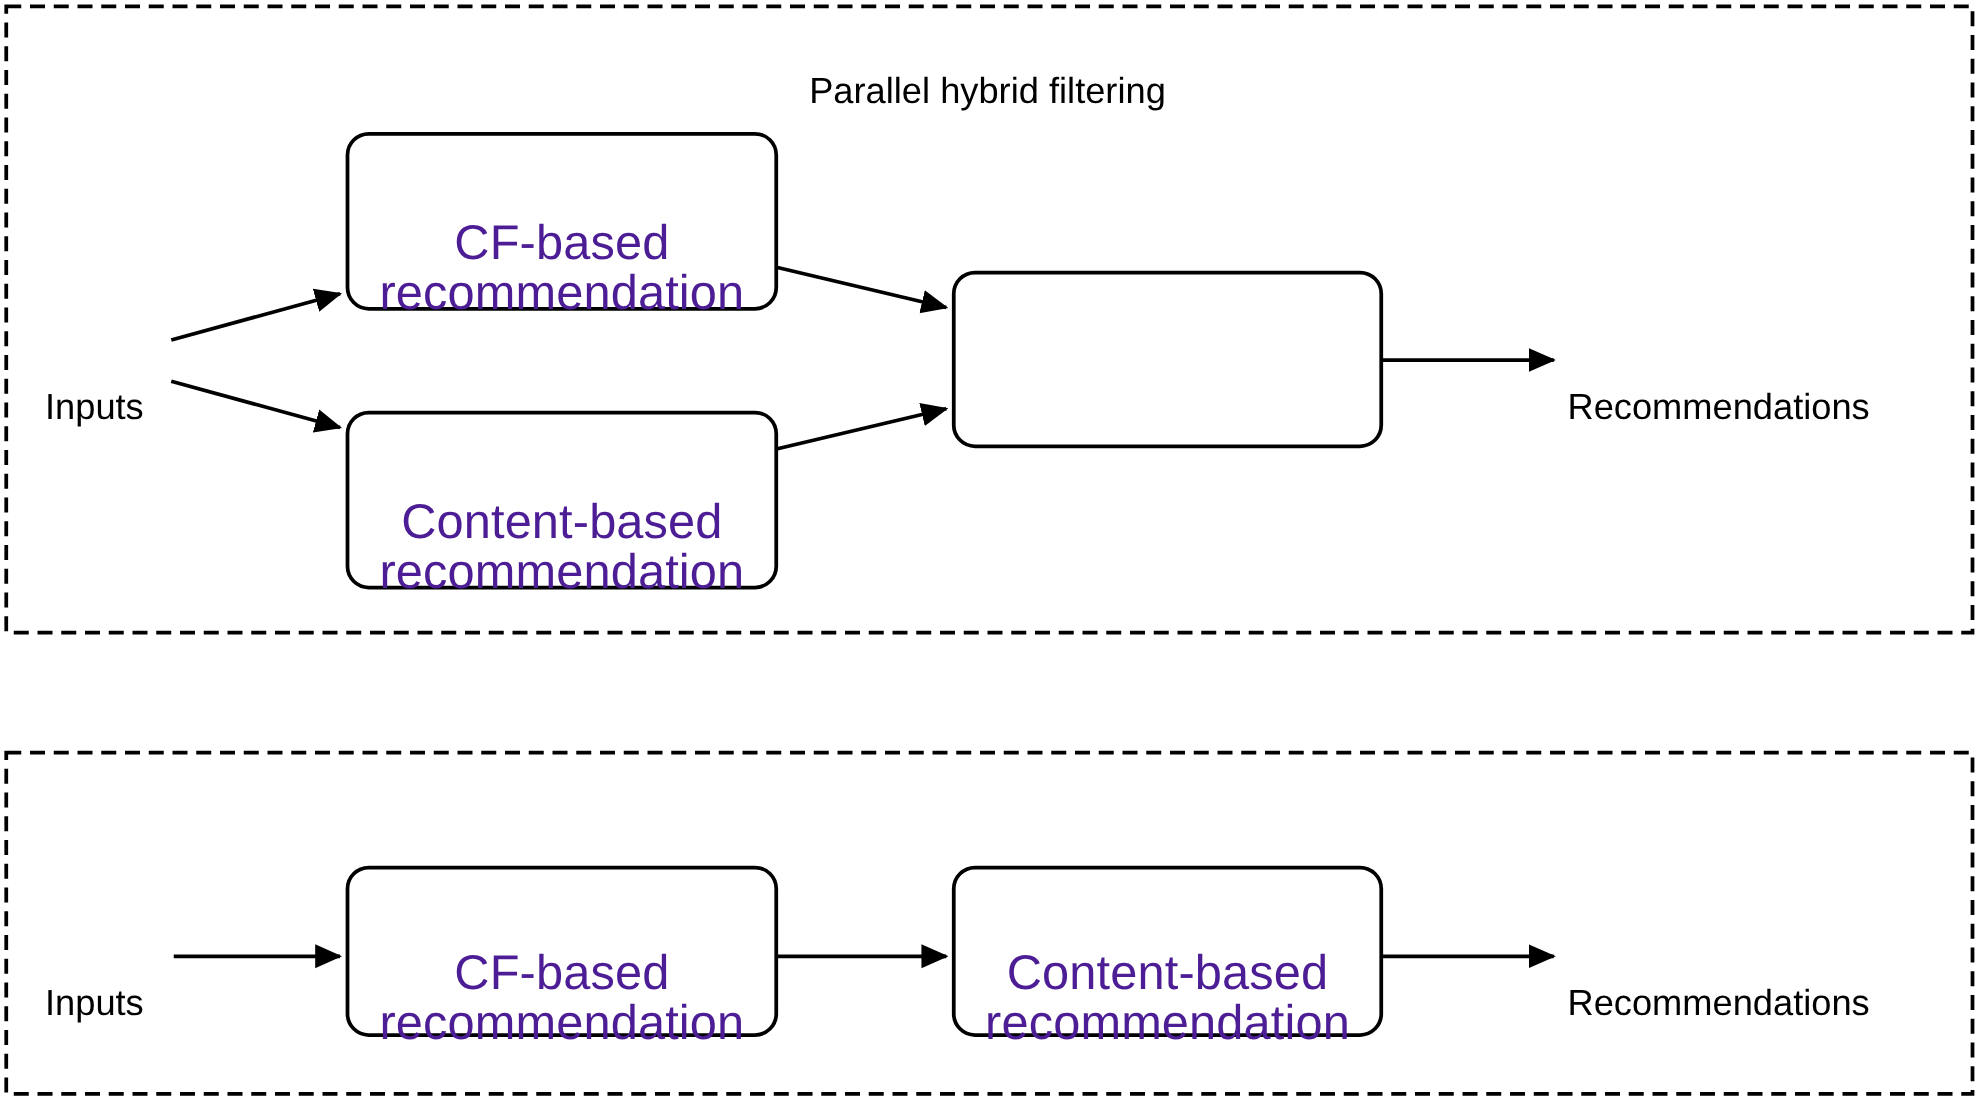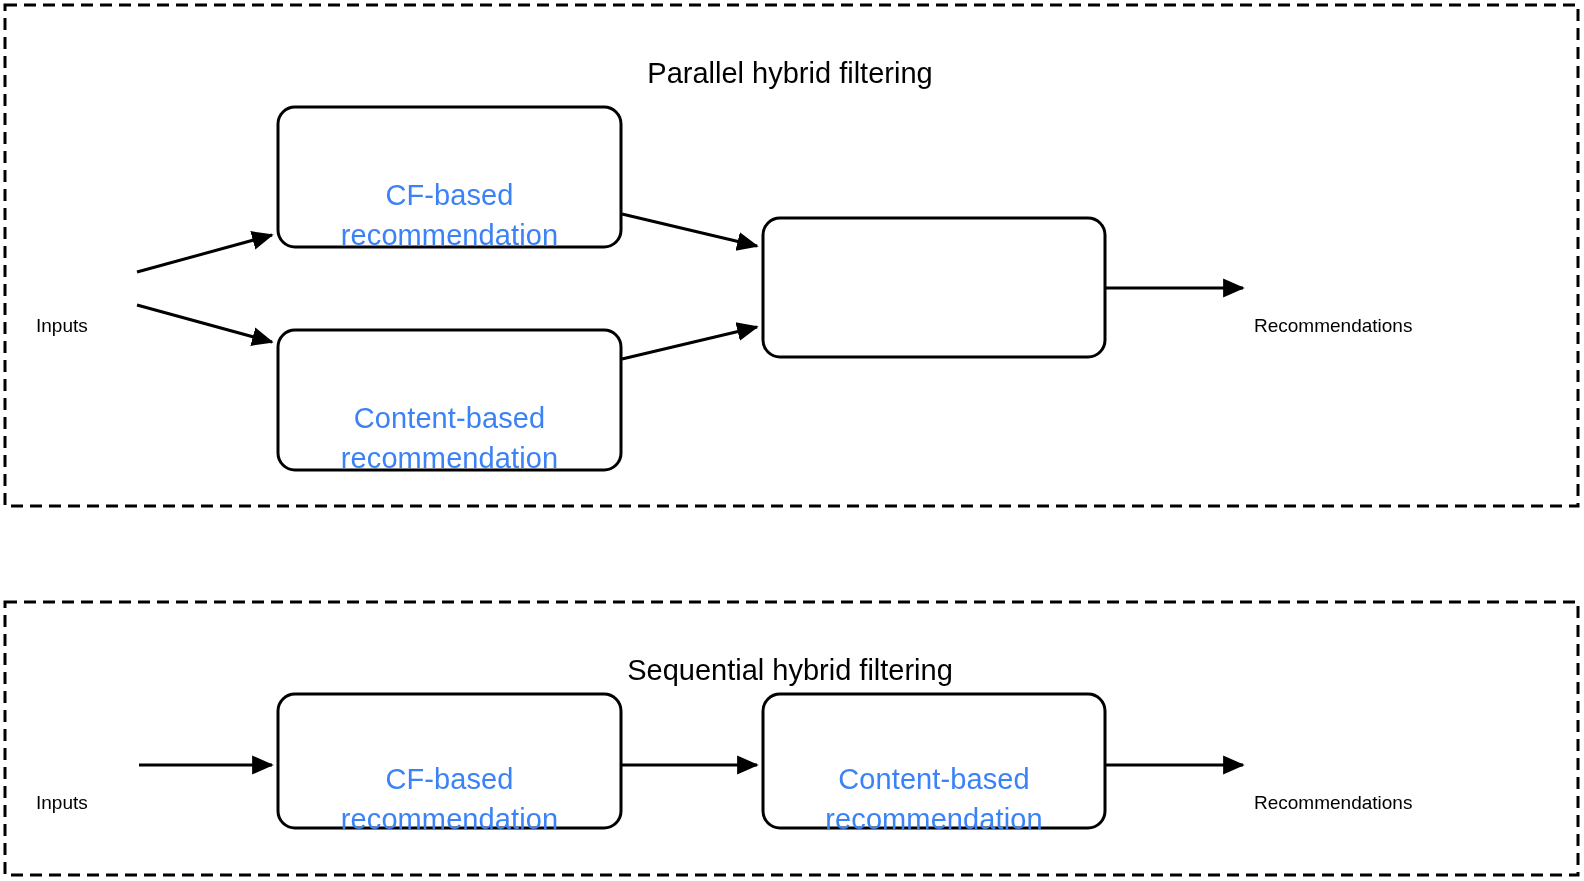--- a/index.html
+++ b/index.html
@@ -30,29 +30,29 @@
     position: absolute;
     top: 0;
     left: 0;
     width: 1584px;
     height: 881px;
     margin-top: 38px;
   }
   .node-label {
     position: absolute;
     text-align: center;
-    font-size: 29px;
+    font-size: 39px;
     line-height: 40px;
-    color: #3b82f6;
+    color: #4c1d95;
     white-space: pre-line;
     letter-spacing: 0.1px;
   }
   .plain-label {
     position: absolute;
-    font-size: 19px;
+    font-size: 29px;
     line-height: 36px;
     color: #000000;
     white-space: nowrap;
   }
   .section-title {
     position: absolute;
     font-size: 29px;
     line-height: 36px;
     color: #000000;
     white-space: nowrap;
@@ -110,21 +110,20 @@
 
     <div class="node-label" style="left:278px; top:137px; width:343px;">CF-based
 recommendation</div>
 
     <div class="node-label" style="left:278px; top:360px; width:343px;">Content-based
 recommendation</div>
 
 
     <div class="plain-label" style="left:1254px; top:270px;">Recommendations</div>
 
-    <div class="section-title" style="left:540px; top:614px; width:500px;">Sequential hybrid filtering</div>
 
     <div class="plain-label" style="left:36px; top:747px;">Inputs</div>
 
     <div class="node-label" style="left:278px; top:721px; width:343px;">CF-based
 recommendation</div>
 
     <div class="node-label" style="left:763px; top:721px; width:342px;">Content-based
 recommendation</div>
 
     <div class="plain-label" style="left:1254px; top:747px;">Recommendations</div>

